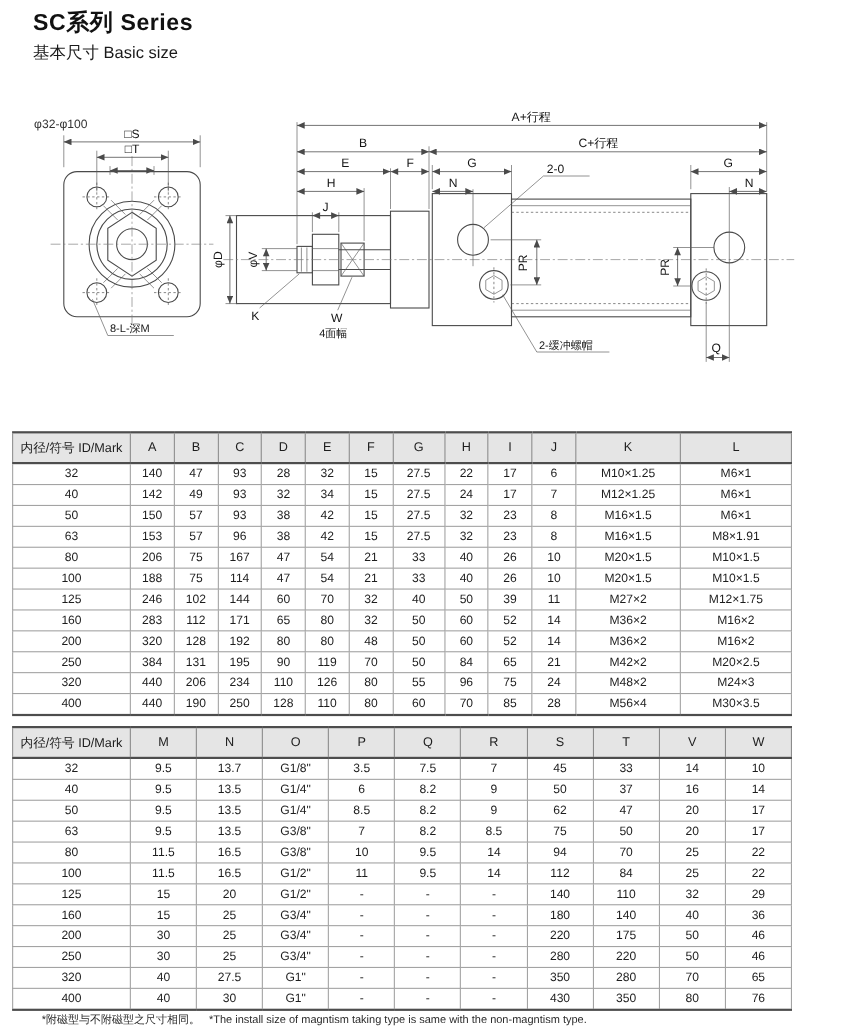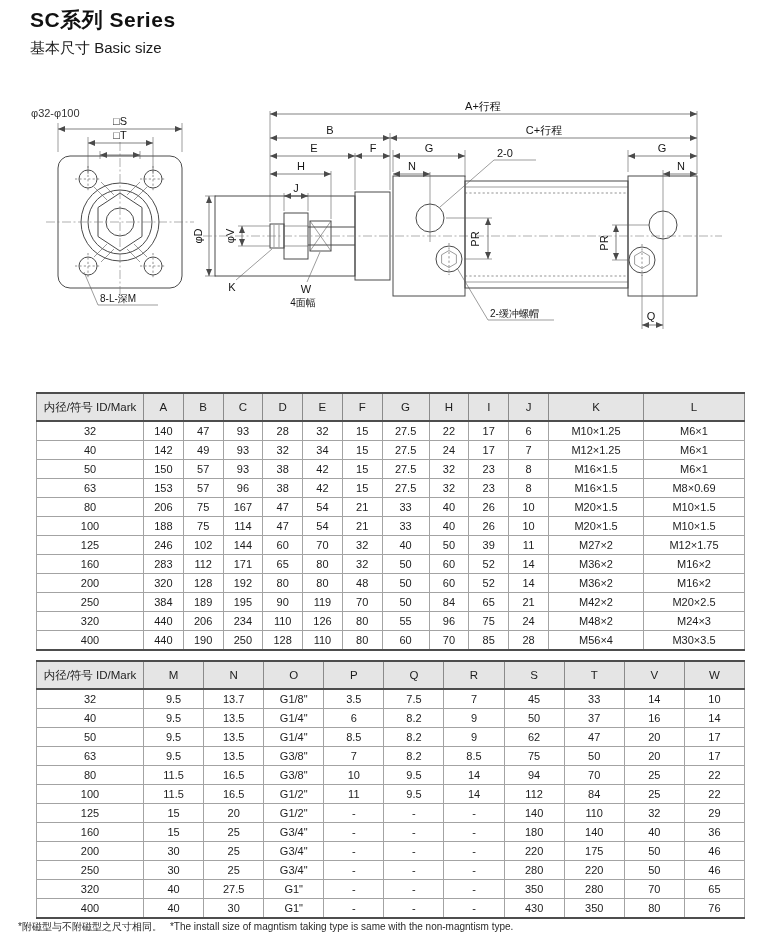--- a/index.html
+++ b/index.html
@@ -18,38 +18,38 @@
   .thin{fill:none;stroke:#5a5a5a;stroke-width:0.6;}
   .dim{fill:none;stroke:#4a4a4a;stroke-width:0.7;}
   .cl{fill:none;stroke:#7a7a7a;stroke-width:0.6;stroke-dasharray:9 2.5 2 2.5;}
   .dot{fill:none;stroke:#666;stroke-width:0.7;stroke-dasharray:2.2 2.2;}
   text.lbl{font-size:11px;fill:#151515;font-family:"Liberation Sans","DejaVu Sans",sans-serif;}
   text.sm{font-size:10px;}
   .mid{text-anchor:middle;}
   .st{text-anchor:start;}
 
   
-  .tblwrap{left:36px;width:709px;}
+  .tblwrap{left:11px;width:709px;}
   .t1{top:392px;}
   .t2{top:660px;}
   table.dims{border-collapse:collapse;table-layout:fixed;width:709px;font-size:11px;color:#1d1d1d;}
   table.dims th{
     background:#e5e5e5;font-weight:normal;height:26px;
     border:1px solid #8b8b8b;border-top:2px solid #4d4d4d;border-bottom:2px solid #4d4d4d;
     padding:0;text-align:center;font-size:11.5px;
   }
   table.dims td{
     height:18px;border:1px solid #a3a3a3;text-align:center;padding:0;font-size:11px;
   }
   table.dims tbody tr:last-child td{border-bottom:2px solid #4d4d4d;}
   table.dims th:first-child{width:106px;}
   #t1 th:nth-child(8){width:46px;}
   #t1 th:nth-child(12){width:94px;}
   #t1 th:nth-child(13){width:100px;}
-  .footnote{left:18px;top:920px;font-size:10px;color:#2a2a2a;white-space:nowrap;}
+  .footnote{left:38px;top:920px;font-size:10px;color:#2a2a2a;white-space:nowrap;}
   .footnote span{margin-right:8px;}
 </style>
 </head>
 <body>
 
 <div class="abs title">SC系列 Series</div>
 <div class="abs subtitle">基本尺寸 Basic size</div>
 <div class="abs range">φ32-φ100</div>
 
 <svg class="abs drawing" viewBox="0 0 740 258" width="740" height="258" xmlns="http://www.w3.org/2000/svg">
@@ -298,21 +298,21 @@
           <td>57</td>
           <td>96</td>
           <td>38</td>
           <td>42</td>
           <td>15</td>
           <td>27.5</td>
           <td>32</td>
           <td>23</td>
           <td>8</td>
           <td>M16×1.5</td>
-          <td>M8×0.69</td>
+          <td>M8×1.91</td>
         </tr>
         <tr>
           <td>80</td>
           <td>206</td>
           <td>75</td>
           <td>167</td>
           <td>47</td>
           <td>54</td>
           <td>21</td>
           <td>33</td>
@@ -378,21 +378,21 @@
           <td>50</td>
           <td>60</td>
           <td>52</td>
           <td>14</td>
           <td>M36×2</td>
           <td>M16×2</td>
         </tr>
         <tr>
           <td>250</td>
           <td>384</td>
-          <td>189</td>
+          <td>131</td>
           <td>195</td>
           <td>90</td>
           <td>119</td>
           <td>70</td>
           <td>50</td>
           <td>84</td>
           <td>65</td>
           <td>21</td>
           <td>M42×2</td>
           <td>M20×2.5</td>

